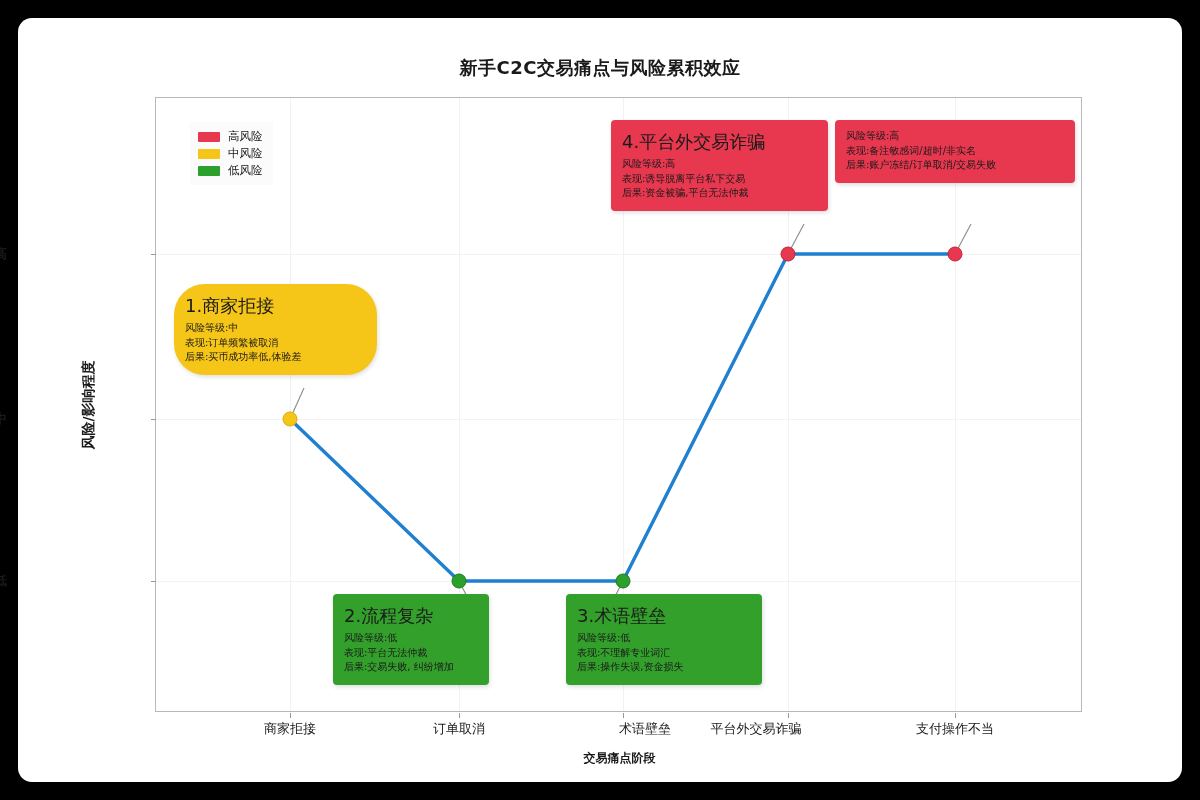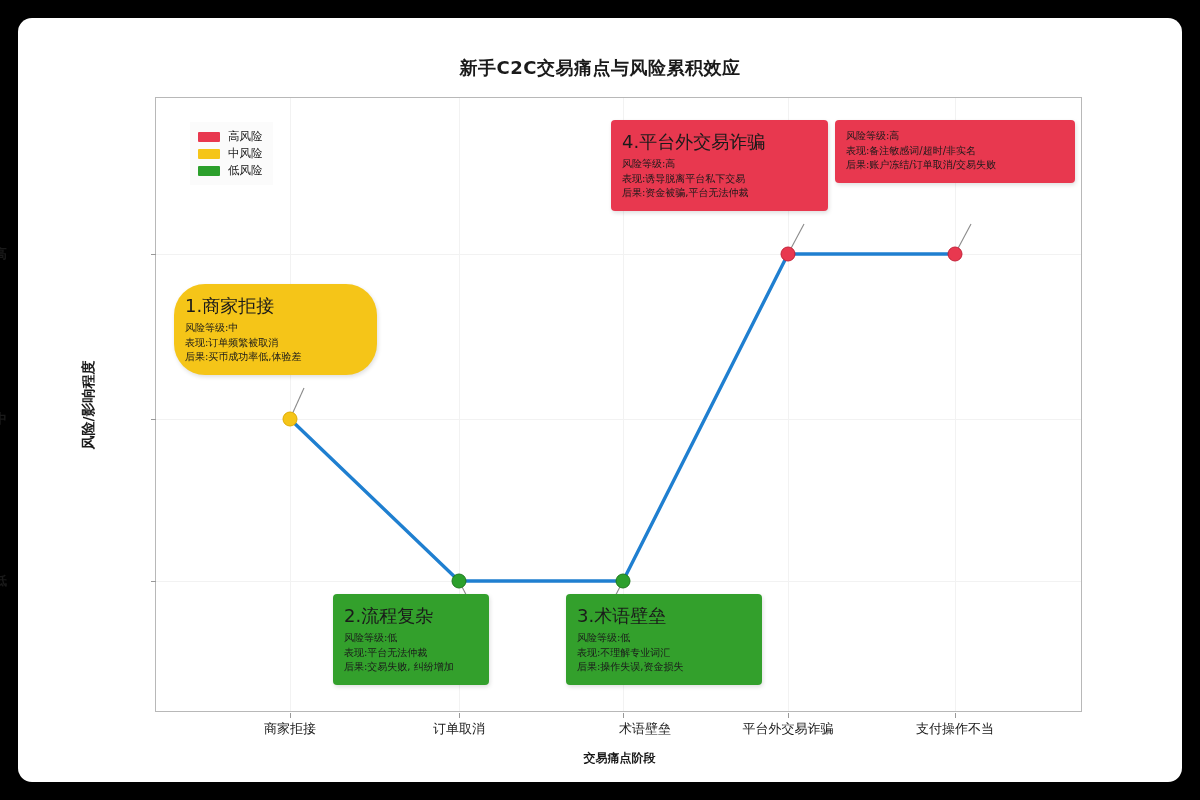--- a/index.html
+++ b/index.html
@@ -196,21 +196,21 @@
       <div class="ytick" style="top:483px;">低</div>
 
       <div class="xtick-mark" style="left:134px;"></div>
       <div class="xtick-mark" style="left:303px;"></div>
       <div class="xtick-mark" style="left:467px;"></div>
       <div class="xtick-mark" style="left:632px;"></div>
       <div class="xtick-mark" style="left:799px;"></div>
       <div class="xtick" style="left:134px;">商家拒接</div>
       <div class="xtick" style="left:303px;">订单取消</div>
       <div class="xtick" style="left:467px;margin-left:22px;">术语壁垒</div>
-      <div class="xtick" style="left:632px;">平台外交易诈骗</div>
+      <div class="xtick" style="left:600px;">平台外交易诈骗</div>
       <div class="xtick" style="left:799px;">支付操作不当</div>
 
       <div id="xlabel">交易痛点阶段</div>
       <div id="ylabel">风险/影响程度</div>
 
       <svg class="overlay leaders">
         <line x1="148" y1="290" x2="134" y2="321" stroke="#8a8a8a" stroke-width="1.1"></line>
         <line x1="318" y1="512" x2="303" y2="483" stroke="#8a8a8a" stroke-width="1.1"></line>
         <line x1="452" y1="512" x2="467" y2="483" stroke="#8a8a8a" stroke-width="1.1"></line>
         <line x1="648" y1="126" x2="632" y2="156" stroke="#8a8a8a" stroke-width="1.1"></line>

